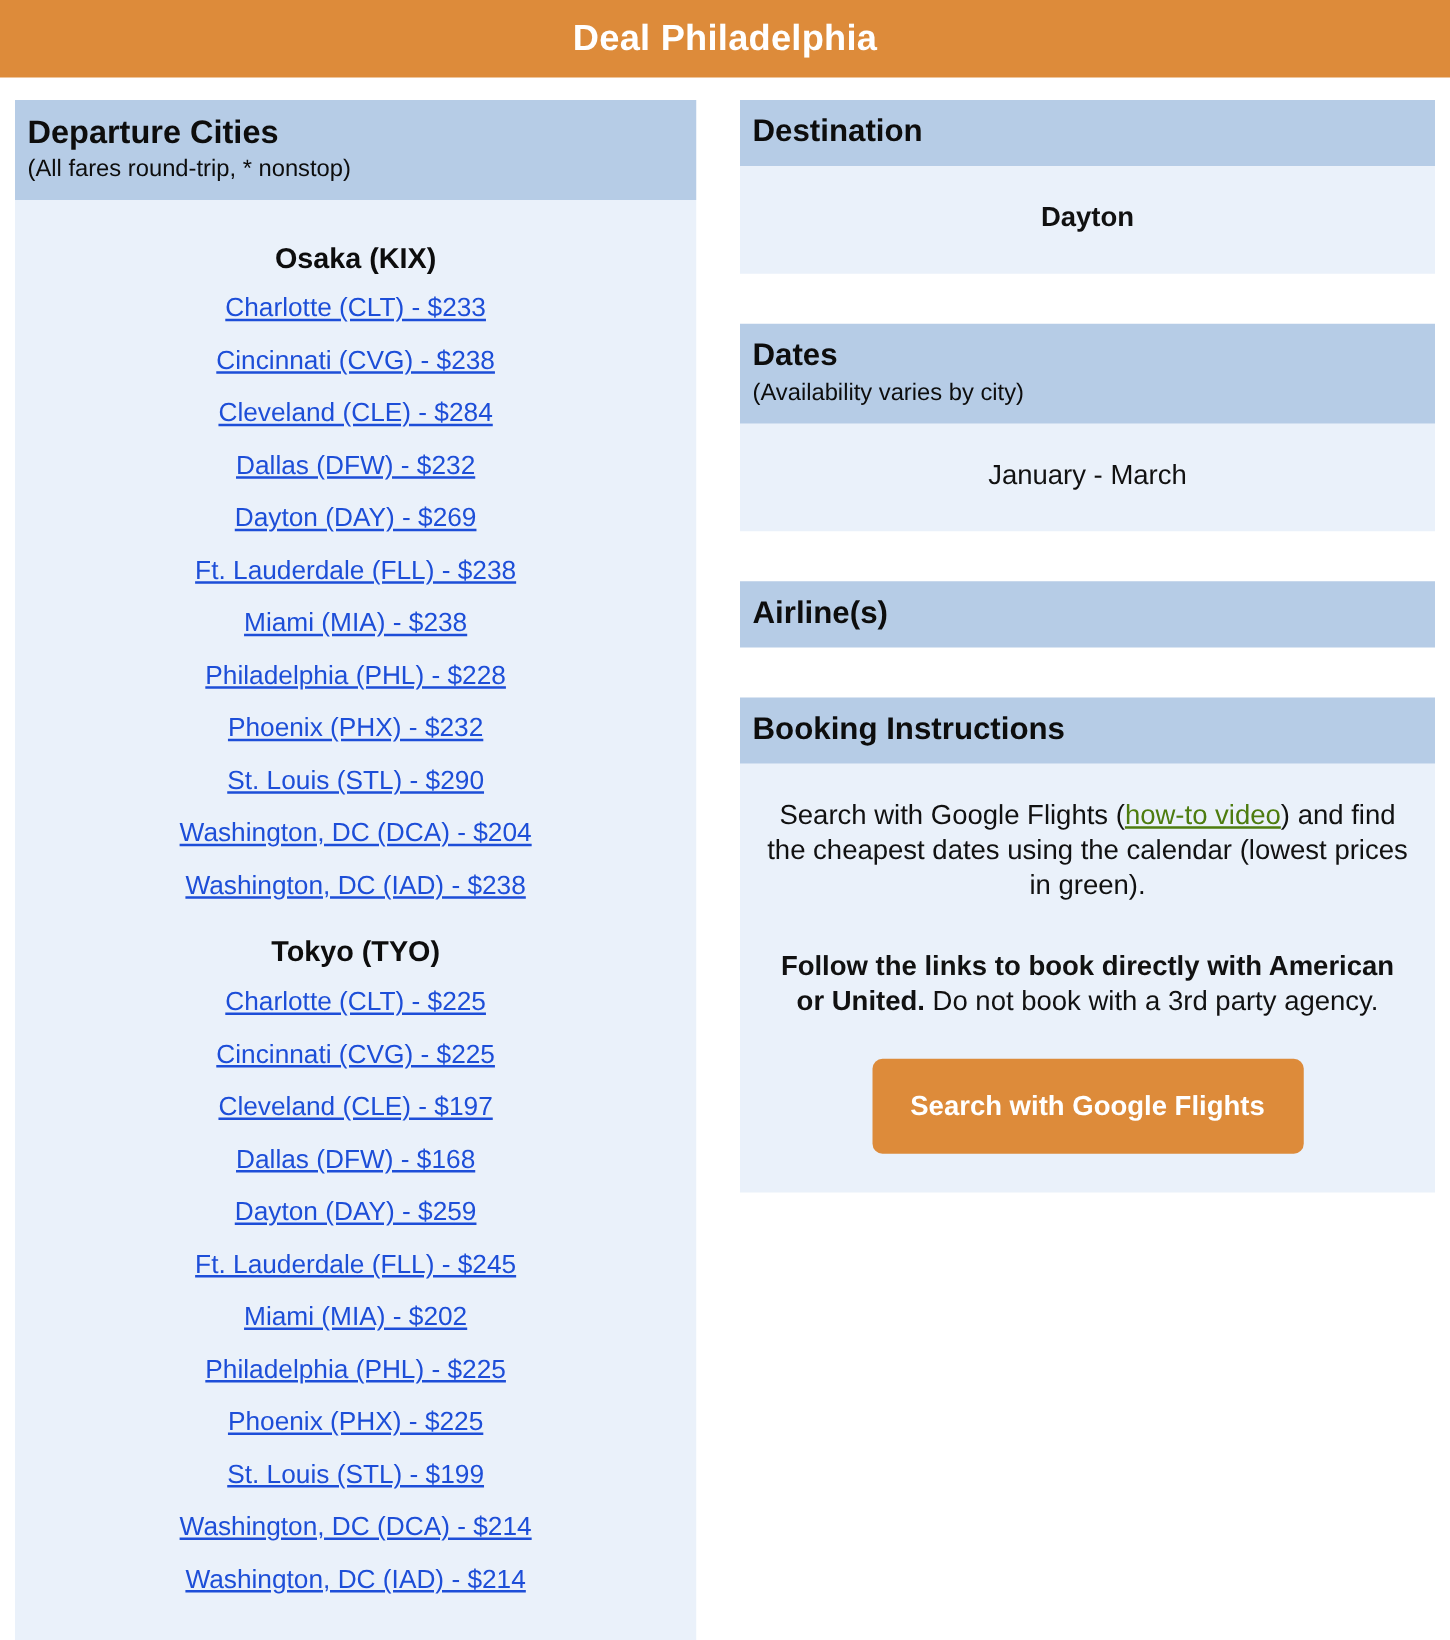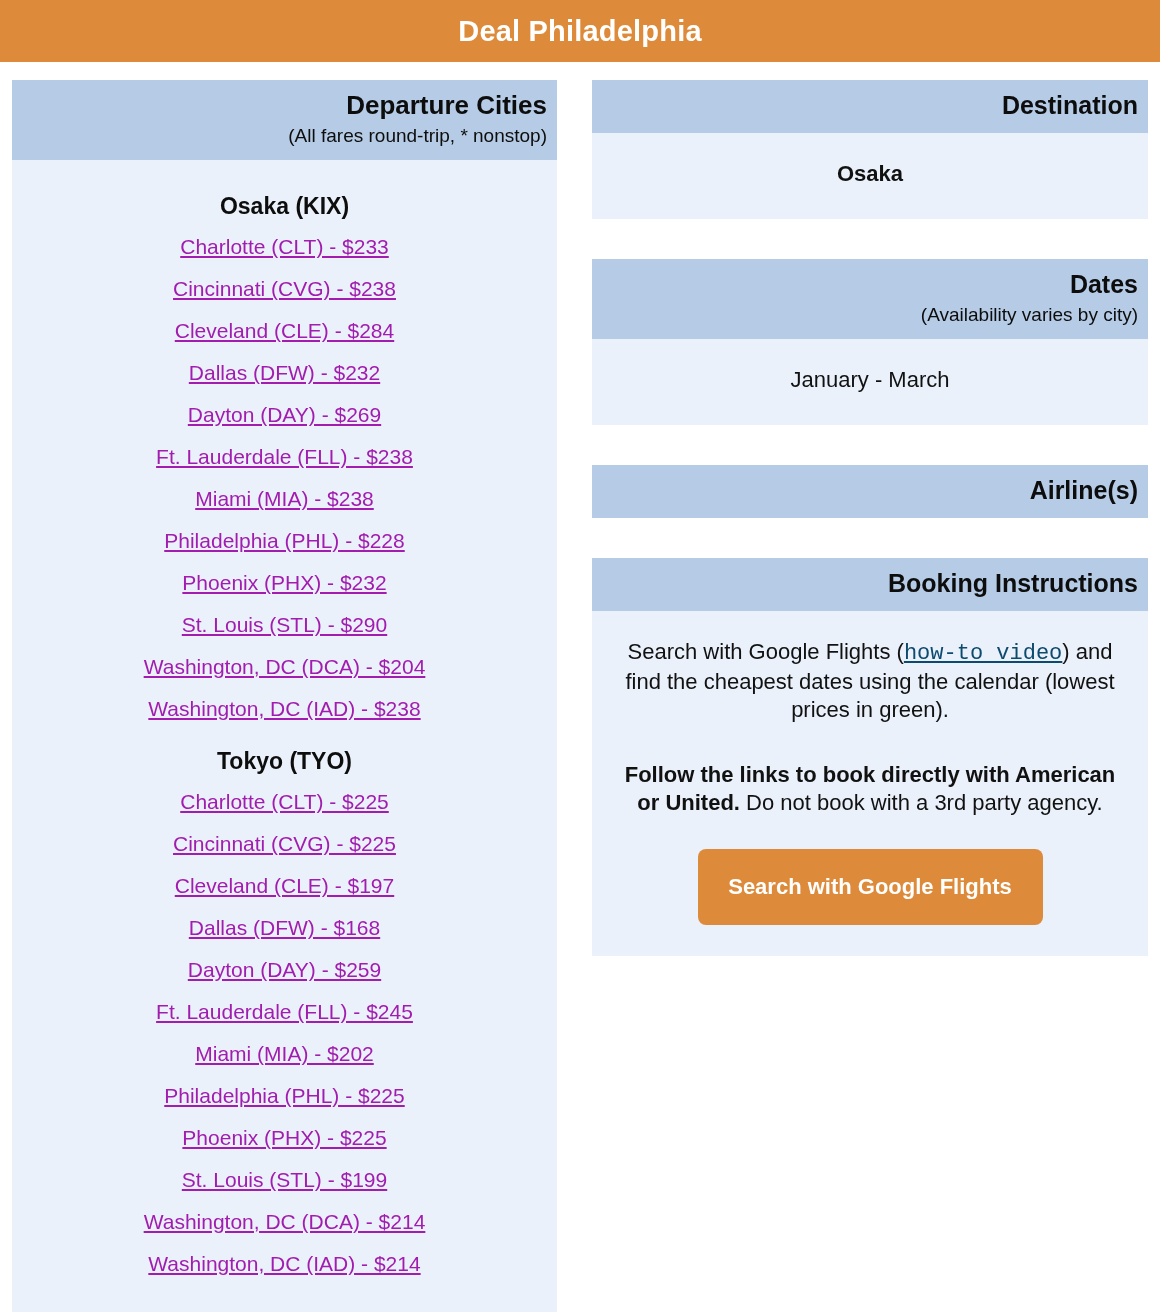--- a/index.html
+++ b/index.html
@@ -34,21 +34,21 @@
     align-items: flex-start;
     padding: 18px 12px 20px 12px;
     gap: 35px;
   }
   .col-left  { width: 545px; flex: 0 0 545px; }
   .col-right { width: 556px; flex: 0 0 556px; }
 
   
   .panel-header {
     background: #b6cce6;
-    text-align: right;
+    text-align: left;
     padding: 9px 10px 11px 10px;
   }
   .panel-header .panel-title {
     font-size: 25px;
     font-weight: bold;
     color: #0d0d0d;
     line-height: 33px;
   }
   .panel-header .panel-subtitle {
     font-size: 19px;
@@ -68,21 +68,21 @@
     font-weight: bold;
     color: #0d0d0d;
     margin: 16px 0 7px 0;
     line-height: 28px;
   }
   .city-group + .city-group .city-group-title { }
   .fare-link {
     display: inline-block;
     font-size: 21px;
     line-height: 40px;
-    color: #a21caf;
+    color: #1d4ed8;
     text-decoration: underline;
     cursor: pointer;
   }
   .fare-row { line-height: 40px; }
 
   
   .info-panel { margin-bottom: 40px; }
   .info-panel .panel-body {
     padding: 27px 20px 31px 20px;
     font-size: 22px;
@@ -92,24 +92,23 @@
 
   
   .booking-body {
     padding: 22px 45px 40px 45px;
     font-size: 21px;
     line-height: 37px;
     text-align: center;
   }
   .booking-body p + p { margin-top: 37px; }
   .inline-link {
-    color: #0c4a6e;
+    color: #4d7c0f;
     text-decoration: underline;
     cursor: pointer;
-    font-family: Liberation Mono, monospace;
   }
   .gf-button {
     display: block;
     width: 345px;
     margin: 32px auto 0 auto;
     background: #dd8b3a;
     border: none;
     border-radius: 8px;
     padding: 25px 10px;
     color: #ffffff;
@@ -217,21 +216,21 @@
 
     </div>
   </section>
 
   <div class="col-right">
 
     <section class="info-panel">
       <div class="panel-header">
         <div class="panel-title">Destination</div>
       </div>
-      <div class="panel-body value-bold">Osaka</div>
+      <div class="panel-body value-bold">Dayton</div>
     </section>
 
     <section class="info-panel">
       <div class="panel-header">
         <div class="panel-title">Dates</div>
         <div class="panel-subtitle">(Availability varies by city)</div>
       </div>
       <div class="panel-body">January - March</div>
     </section>
 

